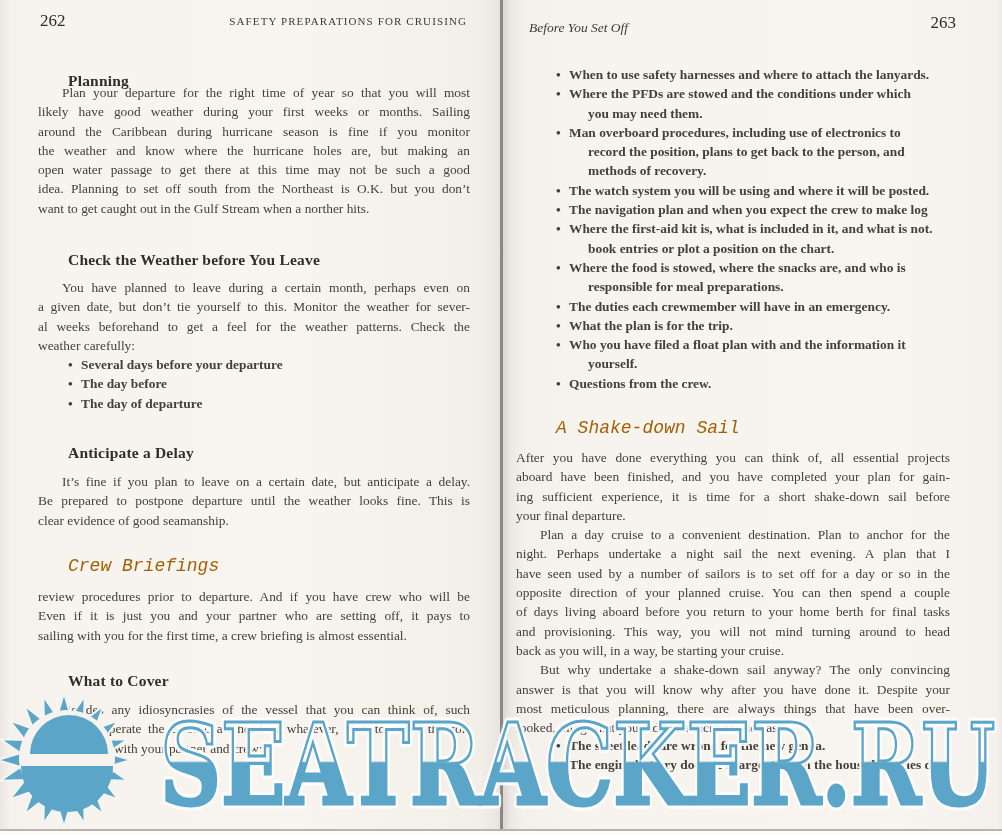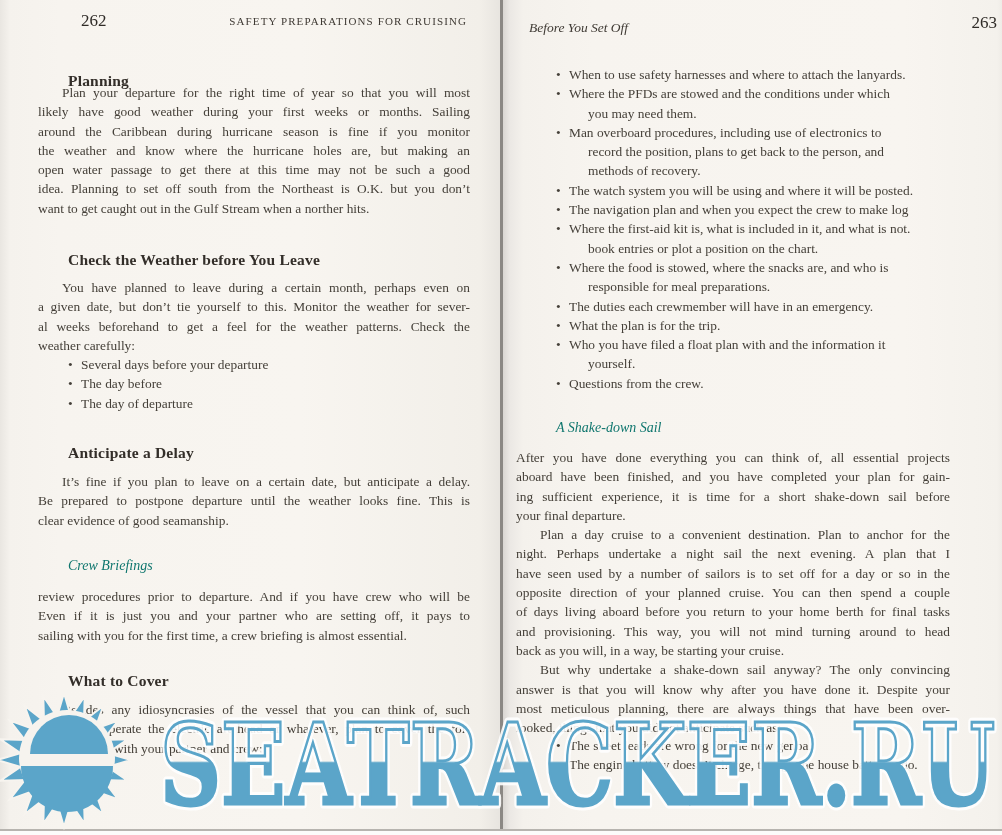--- a/index.html
+++ b/index.html
@@ -21,31 +21,31 @@
   }
   .page.right{
     left:503px;width:499px;
     background:linear-gradient(90deg,#d9d6d2 0px,#ebe8e4 7px,#f4f1ec 20px,var(--page-bg) 90px,#f8f5f0 400px,#f4f1ec 494px,#efece7 499px);
   }
   .gutter-line{position:absolute;left:500px;top:0;width:3px;height:831px;background:var(--edge);}
   .bottom-edge{position:absolute;left:0;top:829px;width:1002px;height:2px;background:#b7b4af;}
   .bottom-strip{position:absolute;left:0;top:831px;width:1002px;height:4px;background:#fcfcfa;}
 
   .abs{position:absolute;}
-  .pnum{font-size:17px;color:#2f2b27;margin-left:41px;}
+  .pnum{font-size:17px;color:#2f2b27;}
   .rhead-left{font-size:11px;letter-spacing:1.1px;color:#3f3a34;text-align:right;}
   .rhead-right{font-style:italic;font-size:13.5px;color:#3f3a34;}
 
   .bh{font-weight:bold;font-size:15.5px;line-height:18px;color:var(--heading);letter-spacing:.2px;}
-  .ih{font-style:italic;font-size:14px;line-height:24px;color:#0f766e;}
+  .ih{font-style:italic;font-size:18px;line-height:24px;color:#a16207;font-family:Liberation Mono, monospace;}
 
   .para,.list{font-size:13.4px;}
   .ln{line-height:19.3px;text-align:justify;text-align-last:justify;white-space:normal;}
   .ln.last{text-align-last:left;}
-  .list .ln{text-align:left;text-align-last:left;}
+  .list .ln{text-align:left;text-align-last:left;font-weight:bold;}
   .ind{text-indent:24px;}
   .wrap{padding-left:32px;}
   .dot{display:inline-block;width:13px;}
 
   .watermark{position:absolute;left:0;top:0;pointer-events:none;}
 </style>
 </head>
 <body>
 
 <div class="book">

